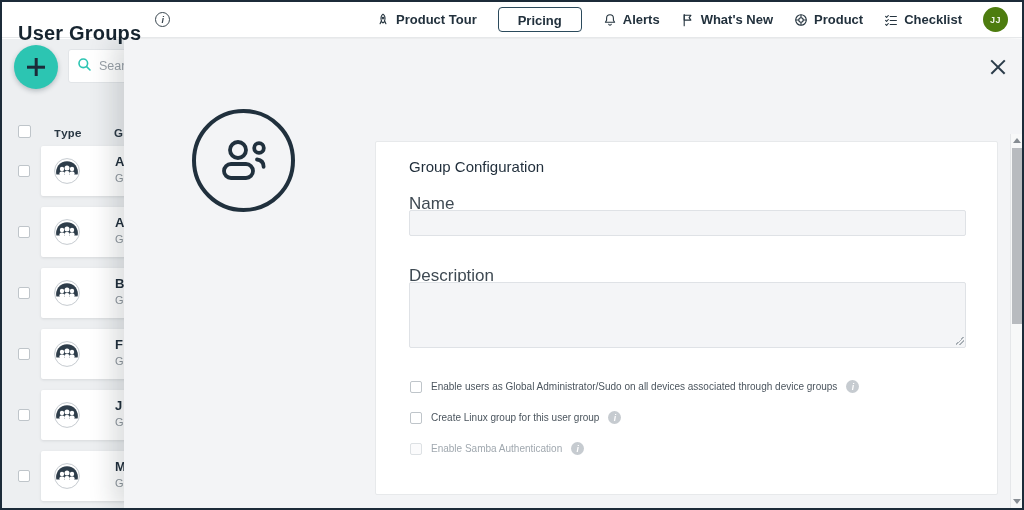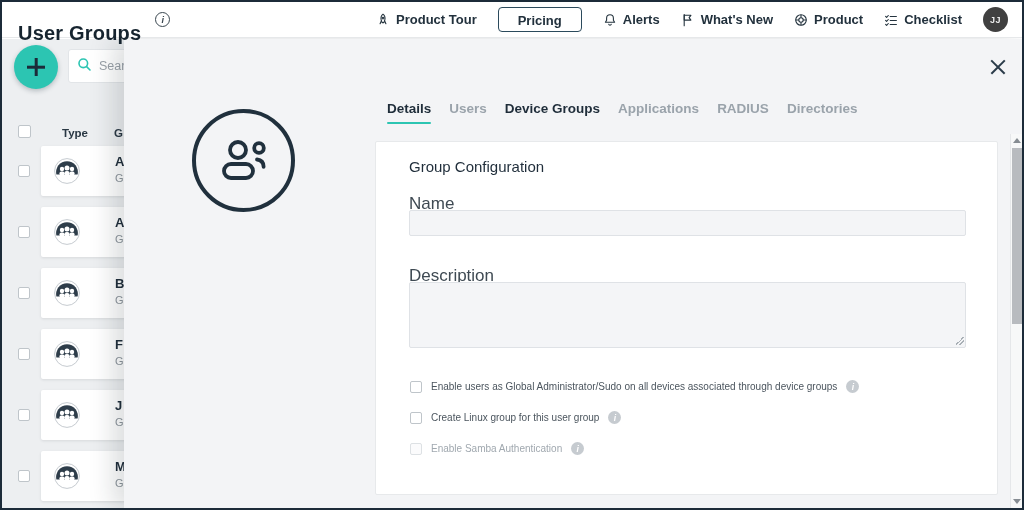--- a/index.html
+++ b/index.html
@@ -9,37 +9,37 @@
   .window { position:relative; width:1024px; height:510px; border:2px solid #1c2b39; background:#fff; overflow:hidden; }
 
   
   .hdr { position:absolute; left:0; top:0; width:1020px; height:36px; background:#fff; border-bottom:1px solid #e6e8ea; display:flex; align-items:center; padding:0 14px 0 16px; z-index:30; }
   .hdr-title { font-size:20px; font-weight:700; color:#16242f; letter-spacing:.2px;margin-top:28px; }
   .hdr-info { width:15px; height:15px; border:1.4px solid #3a4750; border-radius:50%; margin-left:14px; display:flex; align-items:center; justify-content:center; font-size:9px; font-weight:700; color:#3a4750; font-style:italic; }
   .hdr-nav { margin-left:auto; display:flex; align-items:center; gap:21px; }
   .nav-item { display:flex; align-items:center; gap:6px; font-size:13px; font-weight:600; color:#22313d; cursor:pointer; white-space:nowrap; }
   .nav-item svg { display:block; }
   .pricing-btn { height:25px; padding:5px 19px; background:#fff; border:1.5px solid #2b4a5c; border-radius:4px; font-size:13px; font-weight:600; color:#22313d; font-family:"Liberation Sans",sans-serif; cursor:pointer; }
-  .avatar { width:25px; height:25px; border-radius:50%; background:#404040; color:rgba(255,255,255,.9); font-size:9px; font-weight:700; display:flex; align-items:center; justify-content:center; letter-spacing:.5px; cursor:pointer; }
+  .avatar { width:25px; height:25px; border-radius:50%; background:#4d7c0f; color:rgba(255,255,255,.9); font-size:9px; font-weight:700; display:flex; align-items:center; justify-content:center; letter-spacing:.5px; cursor:pointer; }
 
   
   .content { position:absolute; left:0; top:37px; width:1020px; height:469px; background:#edeff1; }
 
   
   .sidebar { position:absolute; left:0; top:0; width:100%; height:100%; }
   .add-btn { position:absolute; left:12px; top:6px; width:44px; height:44px; border-radius:50%; background:#2cc5b2; border:none; box-shadow:0 2px 5px rgba(20,40,50,.25); cursor:pointer; }
   .add-btn::before, .add-btn::after { content:""; position:absolute; background:#1c2b39; left:50%; top:50%; }
   .add-btn::before { width:18px; height:2.6px; transform:translate(-50%,-50%); }
   .add-btn::after  { width:2.6px; height:18px; transform:translate(-50%,-50%); }
   .search-box { position:absolute; left:66px; top:10px; width:160px; height:34px; background:#fff; border:1px solid #e2e5e8; border-radius:3px; display:flex; align-items:center; padding:0 8px; gap:7px; }
   .search-box input { border:none; outline:none; width:110px; font-size:12.5px; color:#4a545c; background:transparent; font-family:"Liberation Sans",sans-serif; }
   .search-box input::placeholder { color:#9aa1a8; }
   .thead { position:absolute; left:0; top:86px; width:100%; height:20px; }
   .thead .col { position:absolute; font-size:11.5px; font-weight:700; color:#2a3844; top:2px; }
-  .col-type { left:60px; } .col-group { left:112px; }
+  .col-type { left:52px;font-family:Liberation Mono, monospace; } .col-group { left:112px; }
   .cb { width:12px; height:12px; background:#fff; border:1px solid #bfc5ca; border-radius:2px; display:inline-block; }
   .thead .cb { position:absolute; left:16px; top:0; width:13px; height:13px; }
   .grow { position:absolute; left:0; width:100%; height:50px; }
   .grow .cb { position:absolute; left:16px; top:19px; }
   .gcard { position:absolute; left:39px; top:0; width:95px; height:50px; background:#fff; border-radius:2px; box-shadow:0 1px 3px rgba(20,30,40,.10); }
   .gcard svg { position:absolute; left:13px; top:12px; }
   .gname { position:absolute; left:74px; top:8px; font-size:13px; font-weight:700; color:#1f2d3a; }
   .gsub  { position:absolute; left:74px; top:26px; font-size:11px; color:#8d959c; }
 
   
@@ -271,28 +271,20 @@
 
       <div class="entity-circle">
         <svg width="52" height="46" viewBox="0 0 52 46" fill="none" stroke="#20303d" stroke-width="3.8" stroke-linecap="round">
           <circle cx="20" cy="12" r="8"></circle>
           <rect x="6" y="26" width="29" height="14" rx="7"></rect>
           <circle cx="41" cy="10" r="4.8"></circle>
           <path d="M39 21.5c4.4.5 6.6 3 6.6 7.3"></path>
         </svg>
       </div>
 
-      <div class="tabs">
-        <div class="tab t-active">Details</div>
-        <div class="tab">Users</div>
-        <div class="tab t-strong">Device Groups</div>
-        <div class="tab">Applications</div>
-        <div class="tab">RADIUS</div>
-        <div class="tab">Directories</div>
-      </div>
 
       <div class="form-card">
         <h2 class="sec-title">Group Configuration</h2>
 
         <label class="f-label lbl-name">Name</label>
         <input class="f-input" type="text" value="" style="">
 
         <label class="f-label lbl-desc">Description</label>
         <div class="f-area-wrap">
           <textarea class="f-area" style=""></textarea>

